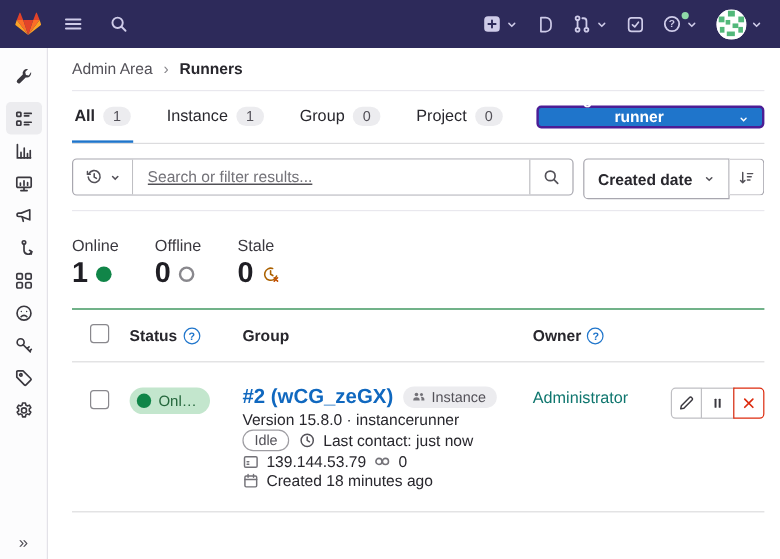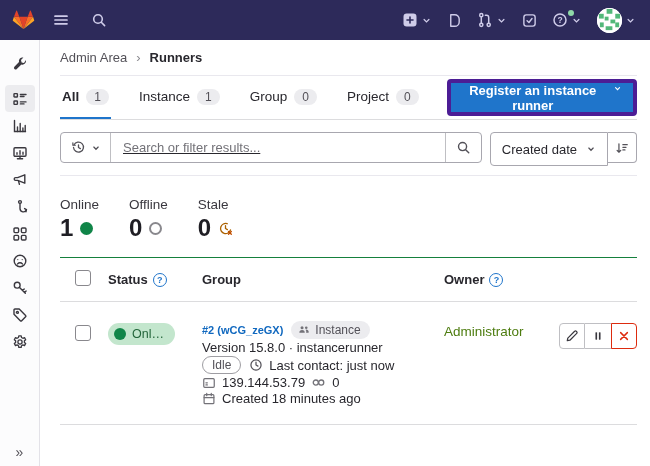--- a/index.html
+++ b/index.html
@@ -52,22 +52,22 @@
     display:flex; align-items:center; gap:7px; margin-right:26px; font-size:13.5px;
     color:#28272d; cursor:pointer; border-bottom:2px solid transparent; padding:0 2px;
   }
   .tab.active { font-weight:700; border-bottom-color:#1f75cb; }
   .count-badge {
     background:#ececef; color:#535158; border-radius:10px; padding:1px 8px;
     font-size:12px; font-weight:400;
   }
   .register-btn {
     margin-left:auto; align-self:center; background:#1f75cb; color:#fff;
-    border:4px solid #4c1d95; border-radius:4px; height:37px; padding:0 11px;
-    font-size:13px; font-weight:600; display:flex; align-items:flex-start; gap:9px; cursor:pointer;
+    border:2px solid #4c1d95; border-radius:4px; height:19px; padding:0 11px;
+    font-size:13px; font-weight:600; display:flex; align-items:flex-end; gap:9px; cursor:pointer;
   }
   
   .filter-row { margin-top:12px; display:flex; gap:8px; height:31px; }
   .filter-box {
     flex:1; display:flex; border:1px solid #a8a7af; border-radius:4px;
     background:#fff; overflow:hidden;
   }
   .history-seg {
     width:50px; border-right:1px solid #bfbfc3; display:flex; align-items:center;
     justify-content:center; gap:5px; color:#535158; cursor:pointer; flex-shrink:0;
@@ -77,21 +77,21 @@
     font-family:"Liberation Sans", sans-serif; color:#28272d; min-width:0;text-decoration:underline;
   }
   .filter-box input::placeholder { color:#737278; }
   .search-seg {
     width:36px; border-left:1px solid #bfbfc3; display:flex; align-items:center;
     justify-content:center; color:#535158; cursor:pointer; flex-shrink:0;
   }
   .sort-group { display:flex; flex-shrink:0; }
   .created-btn {
     border:1px solid #a8a7af; border-radius:4px 0 0 4px; background:#fff; padding:16px 11px;
-    display:flex; align-items:center; gap:9px; font-size:13px; color:#28272d; cursor:pointer;
+    display:flex; align-items:center; gap:9px; font-size:13px; color:#28272d; cursor:pointer;font-weight:bold;
   }
   .sort-dir-btn {
     border:1px solid #a8a7af; border-left:none; border-radius:0 4px 4px 0;
     width:29px; background:#fff; display:flex; align-items:center; justify-content:center;
     color:#535158; cursor:pointer;
   }
   .divider { margin-top:12px; border-bottom:1px solid #e9e8ee; }
   
   .stats { display:flex; gap:30px; padding-top:21px; }
   .stat .label { font-size:13.5px; color:#3a383f; margin-bottom:3px; }
@@ -117,31 +117,31 @@
   .status-pill {
     margin-top:2px; display:inline-flex; align-items:center; gap:6px;
     background:#c3e6cd; color:#24663b; border-radius:11px; height:22px;
     padding:0 10px 0 6px; font-size:12.5px; justify-self:start;
   }
   .status-pill .dot { width:12px; height:12px; border-radius:50%; background:#108548; flex-shrink:0; }
   .status-pill .txt { max-width:33px; overflow:hidden; text-overflow:ellipsis; white-space:nowrap; }
   .runner-cell { font-size:13px; color:#28272d; }
   .r-line { display:flex; align-items:center; gap:6px; margin-top:1px; }
   .r-line:first-child { margin-top:0; gap:8px; }
-  .runner-link { color:#1068bf; font-weight:700; font-size:11px; text-decoration:none; cursor:pointer; }
+  .runner-link { color:#1068bf; font-weight:700; font-size:17px; text-decoration:none; cursor:pointer; }
   .type-badge {
     background:#ececef; color:#535158; border-radius:10px; padding:2px 9px 2px 7px;
     font-size:12px; display:inline-flex; align-items:center; gap:5px;
   }
   .idle-badge {
     border:1px solid #9e9da2; border-radius:10px; padding:1px 9px; font-size:12px;
     color:#535158; margin-right:2px;
   }
   .ic-gray { color:#737278; flex-shrink:0; }
-  .owner-cell { font-size:13.5px; color:#4d7c0f; padding-top:3px; cursor:pointer; }
+  .owner-cell { font-size:13.5px; color:#0f766e; padding-top:3px; cursor:pointer; }
   .actions { display:flex; justify-content:flex-end; padding-top:2px; }
   .act-btn {
     width:27px; height:26px; background:#fff; border:1px solid #bfbfc3;
     display:flex; align-items:center; justify-content:center; cursor:pointer; color:#3a383f;
   }
   .act-edit { border-radius:4px 0 0 4px; }
   .act-pause { border-left:none; }
   .act-del { border:1px solid #dd2b0e; border-radius:0 4px 4px 0; margin-left:-1px; position:relative; z-index:1; color:#dd2b0e; }
 </style>
 </head>

